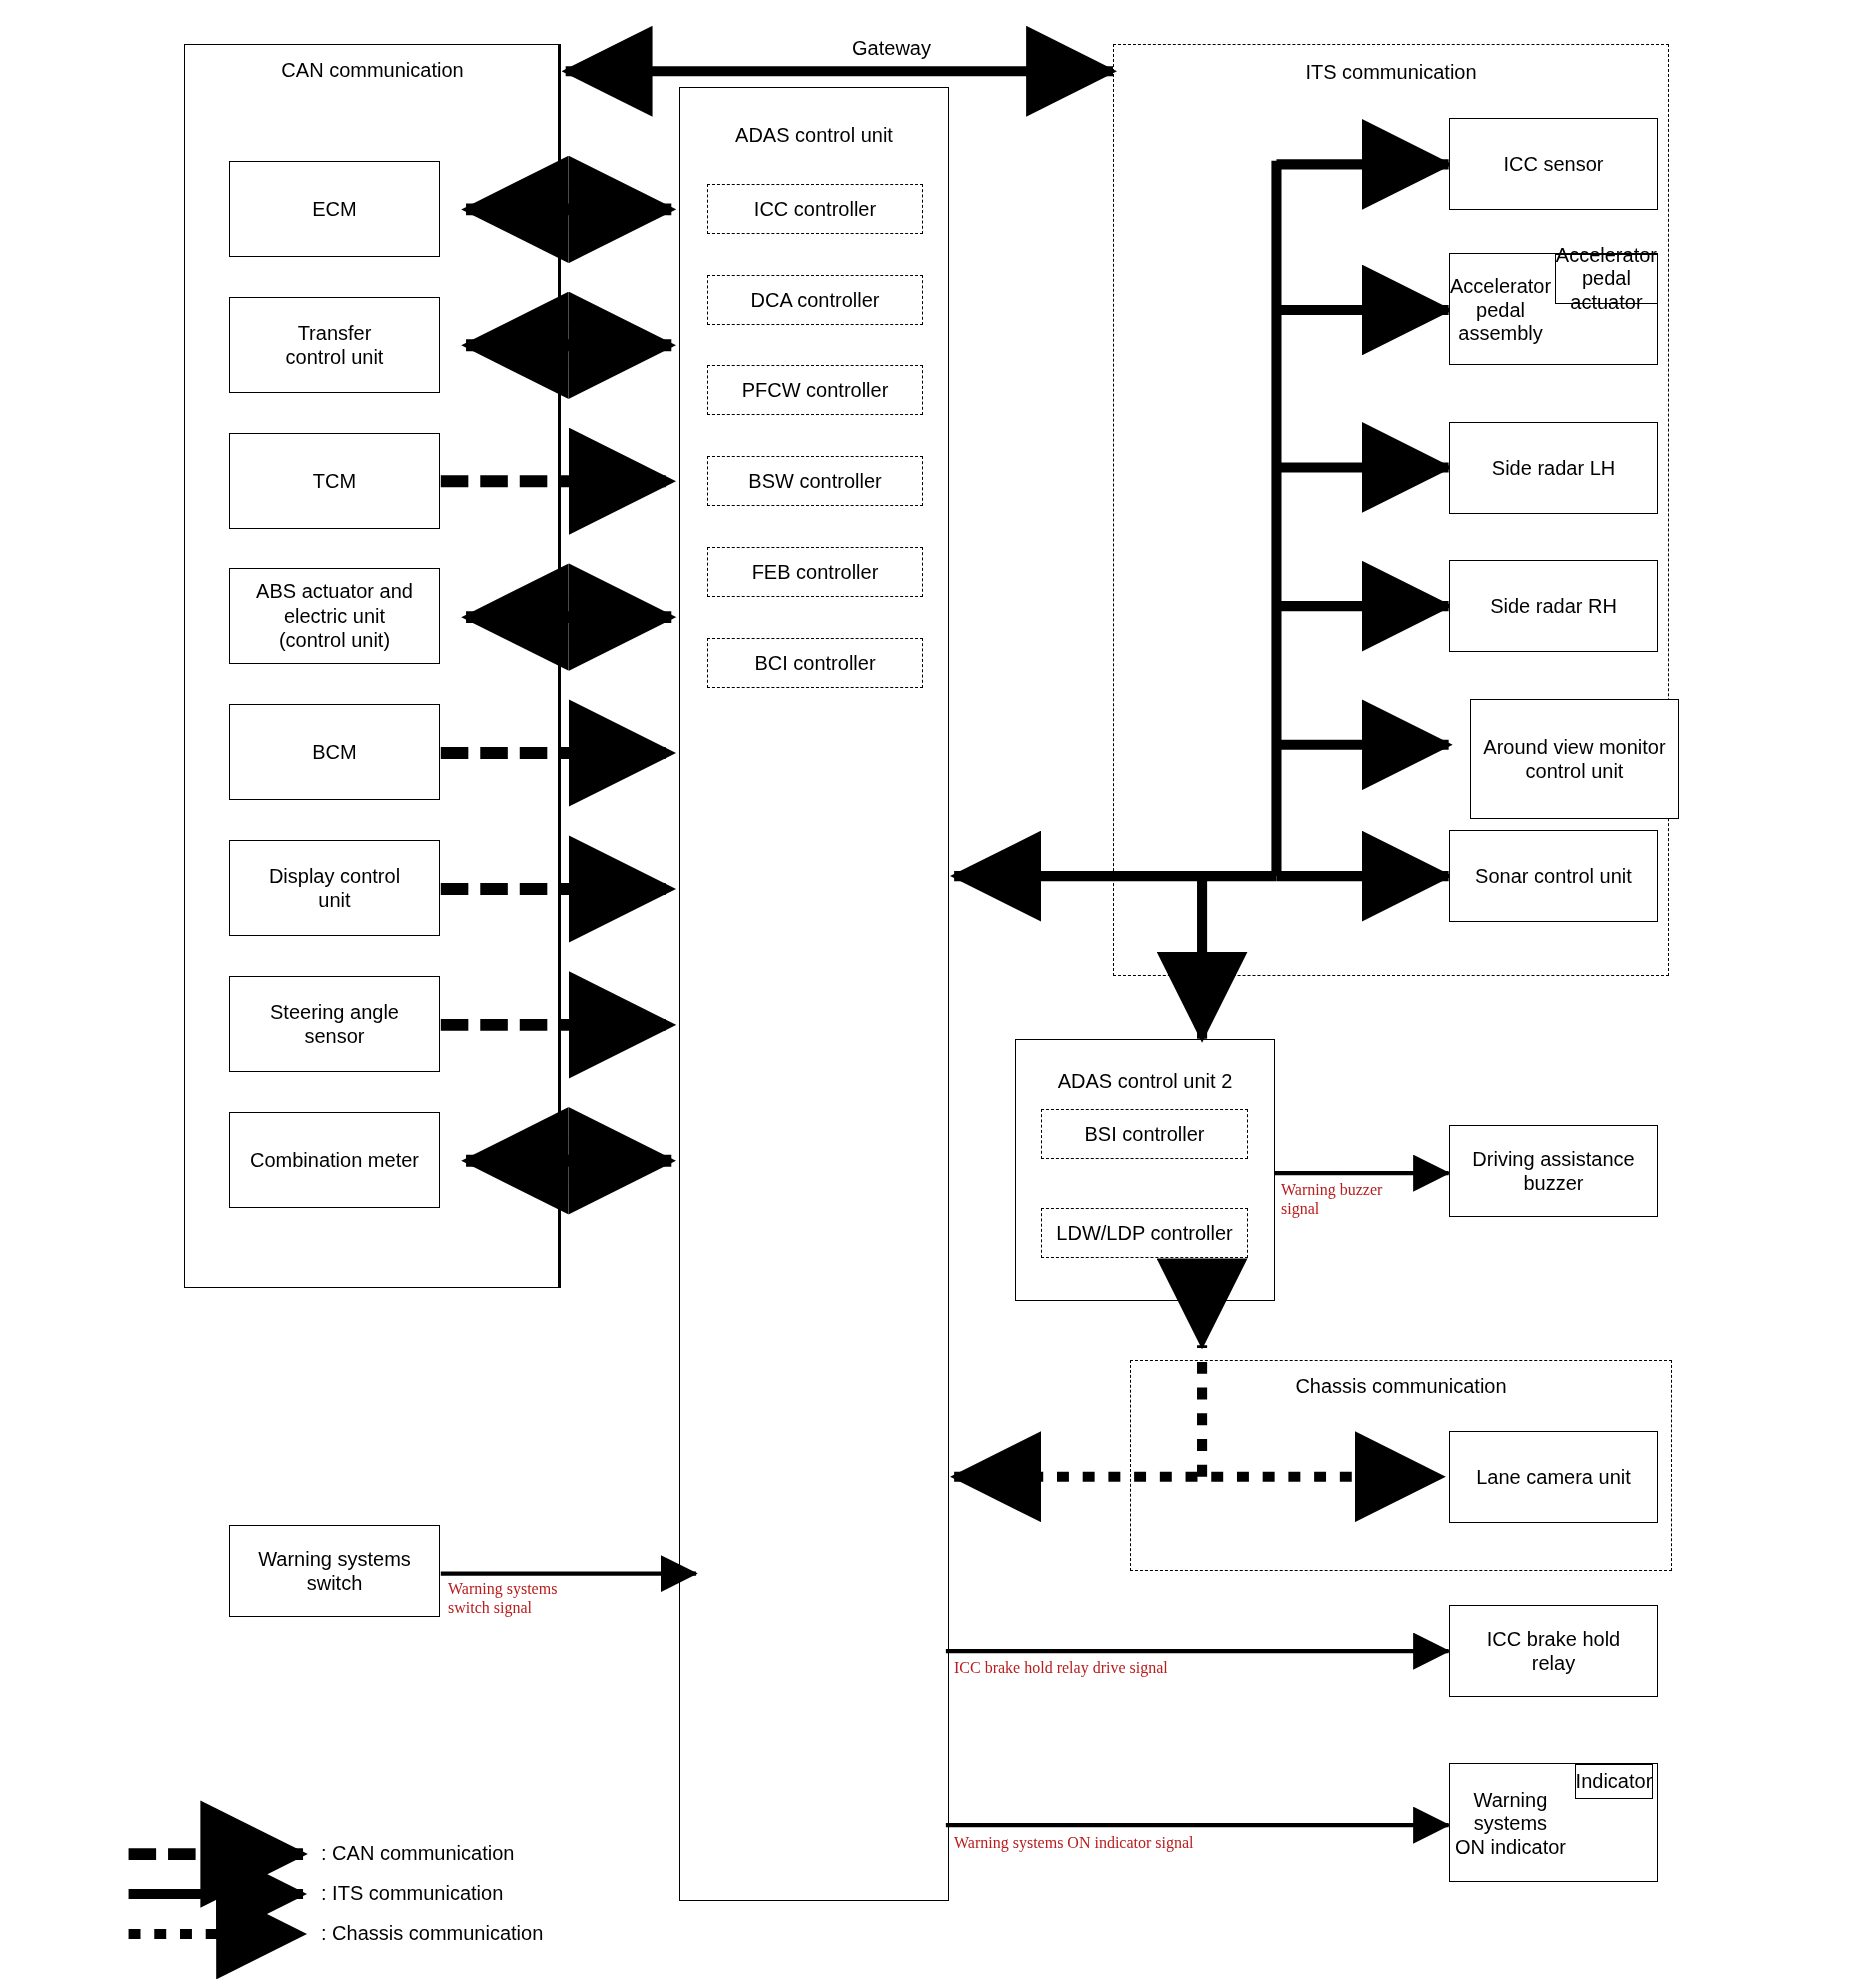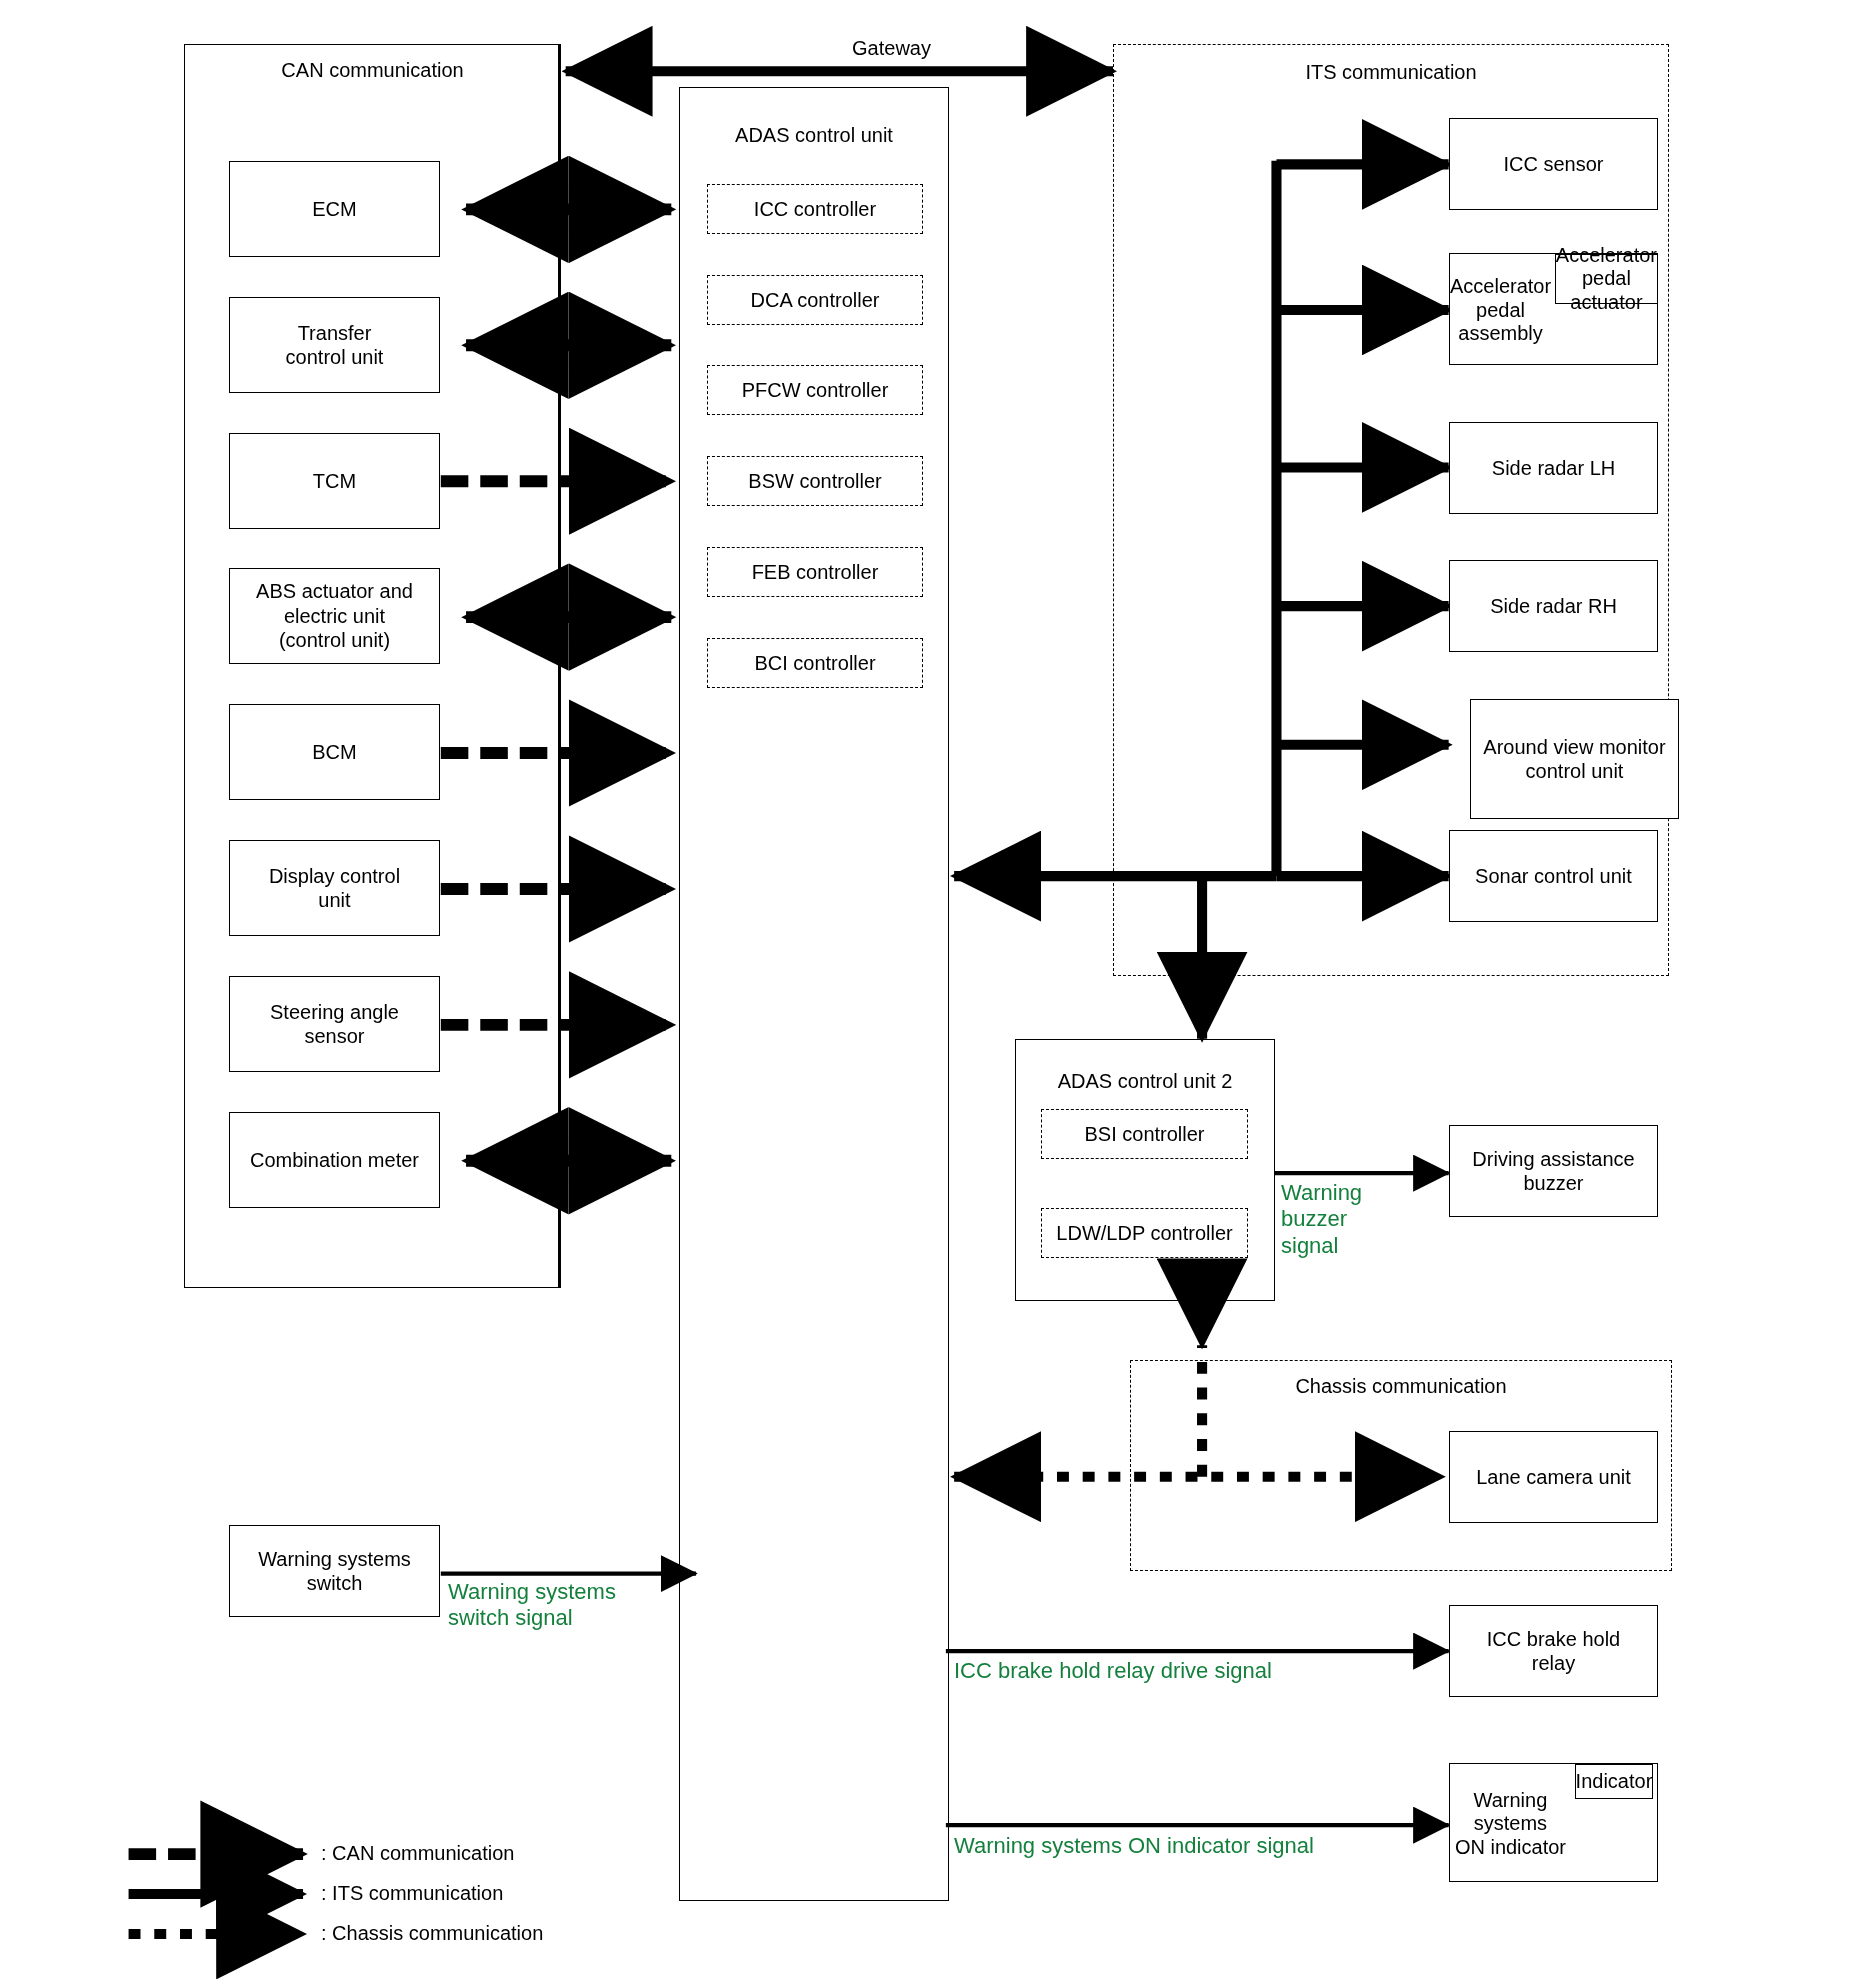--- a/index.html
+++ b/index.html
@@ -9,21 +9,21 @@
   .box{position:absolute;border:1.8px solid #000;background:#fff;box-sizing:border-box;
        display:flex;align-items:center;justify-content:center;text-align:center;
        font-size:20px;line-height:1.22;color:#000;padding:1.8px 3.7px;}
   .dbox{position:absolute;border:1.8px dashed #000;background:#fff;box-sizing:border-box;
        display:flex;align-items:center;justify-content:center;text-align:center;
        font-size:20px;line-height:1.22;color:#000;}
   .region{position:absolute;box-sizing:border-box;background:transparent;}
   .region.solid{border:1.8px solid #000;}
   .region.dashed{border:1.8px dashed #000;}
   .rlabel{position:absolute;font-size:20px;color:#000;text-align:center;white-space:nowrap;}
-  .flabel{position:absolute;font-size:22px;color:#15803d;line-height:1.2;}
+  .flabel{position:absolute;font-size:16px;color:#b91c1c;line-height:1.2;font-family:Liberation Serif, serif;}
   .legend-text{position:absolute;font-size:20px;color:#000;white-space:nowrap;}
   .stack{position:absolute;box-sizing:border-box;border:1.8px solid #000;background:#fff;
       display:flex;flex-direction:row;align-items:stretch;}
   .stack .top{flex:1;display:flex;align-items:center;justify-content:center;
       font-size:20px;line-height:1.18;text-align:center;padding-top:2.8px;}
   .stack .inner{margin:0 3.7px 3.7px 3.7px;border:1.8px solid #000;display:flex;align-items:center;
       justify-content:center;font-size:20px;line-height:1.18;text-align:center;box-sizing:border-box;}
 </style>
 </head>
 <body>

